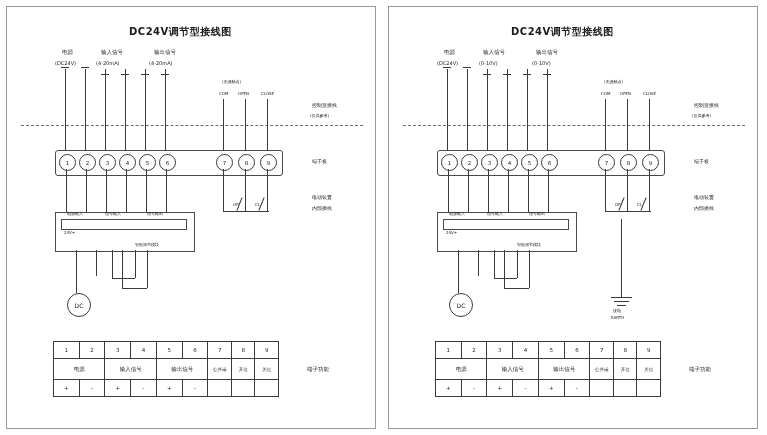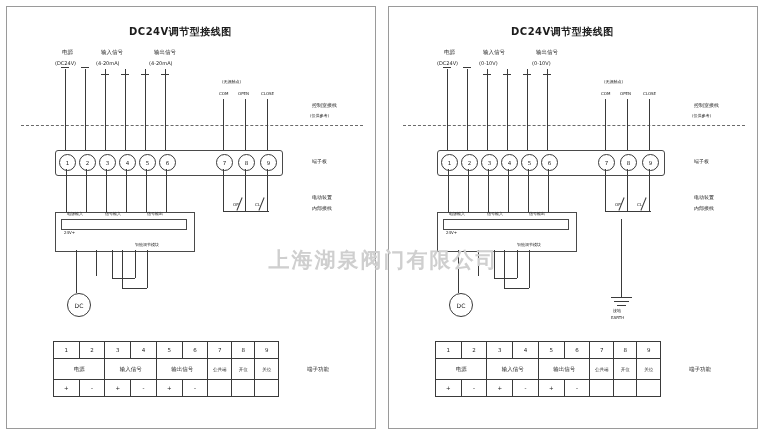--- a/index.html
+++ b/index.html
@@ -291,15 +291,14 @@
           <td></td>
           <td></td>
         </tr>
       </tbody>
         </table>
       <div class="t lbl" style="left:300px;top:360px;">端子功能</div>
 
     </div>
   </div>
 
-  <div class="wm">上海湖泉阀门有限公司</div>
 
 </div>
 
 </body></html>

